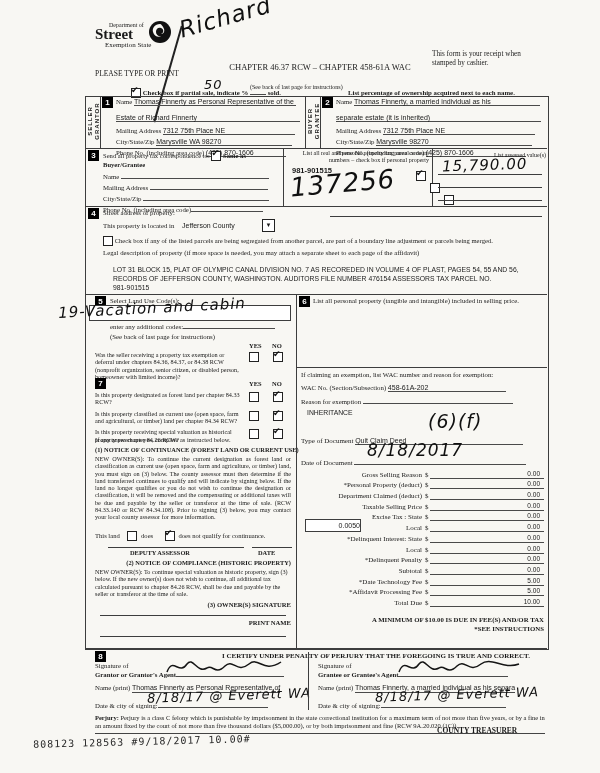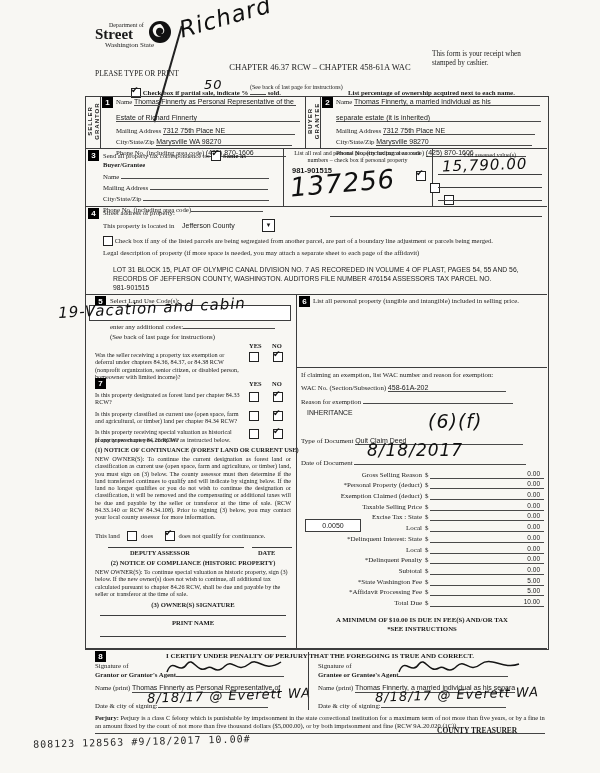--- a/index.html
+++ b/index.html
@@ -22,32 +22,32 @@
   .box{position:absolute;border:1px solid #3d3d3d;}
   .qrow{display:flex;align-items:flex-start;margin-bottom:4px;}
   .qtext{width:150px;font-size:6.2px;line-height:1.18;}
   .qrow .cb{margin-left:8px;margin-top:1px;flex:0 0 auto;}
   .para{font-size:6.2px;line-height:1.17;text-align:justify;}
   .feerow{display:flex;align-items:flex-end;height:10.7px;font-size:7px;}
   .feelabel{width:122px;text-align:right;white-space:nowrap;}
   .dollar{margin:0 1px 0 3px;}
   .feeline{flex:1;border-bottom:1px solid #4a4a4a;text-align:right;}
   .feeamt{font-family:"Liberation Sans",sans-serif;font-size:6.5px;padding-right:4px;}
-  .center{text-align:center;}
+  .center{text-align:right;}
 </style>
 </head>
 <body>
 
 <div class="page">
 
   
   <div class="abs" style="left:95px;top:22px;">
     <div style="font-size:6px;margin-left:14px;">Department of</div>
     <div class="b" style="font-size:15px;line-height:13px;">Street</div>
-    <div style="font-size:7px;margin-left:10px;">Washington State</div>
+    <div style="font-size:7px;margin-left:10px;">Exemption State</div>
   </div>
   <svg class="abs" style="left:148px;top:20px;" width="24" height="24" viewBox="0 0 24 24">
     <circle cx="12" cy="12" r="11" fill="#111"></circle>
     <path d="M12 4 C7 4 4 8 5 12 C6 16 10 18 14 16 C11 17 8 15 8 12 C8 9 10 7 13 8 C16 9 16 13 13 14 C15 14 17 12 16 9 C15 6 13 4 12 4 Z" fill="#f8f7f3"></path>
   </svg>
 
   <div class="abs hw" style="left:178px;top:4px;font-size:23px;transform:rotate(-16deg);">Richard</div>
   <div class="abs" style="left:167px;top:24px;width:1.5px;height:100px;background:#222;transform:rotate(16deg);"></div>
 
   <div class="abs" style="left:200px;top:62px;width:240px;text-align:center;font-size:8.5px;">CHAPTER 46.37 RCW – CHAPTER 458-61A WAC</div>
@@ -258,21 +258,21 @@
         <span class="feelabel">Gross Selling Reason</span>
         <span class="dollar">$</span>
         <span class="feeline"><span class="feeamt">0.00</span></span>
       </div>
     <div class="feerow">
         <span class="feelabel">*Personal Property (deduct)</span>
         <span class="dollar">$</span>
         <span class="feeline"><span class="feeamt">0.00</span></span>
       </div>
     <div class="feerow">
-        <span class="feelabel">Exemption Claimed (deduct)</span>
+        <span class="feelabel">Department Claimed (deduct)</span>
         <span class="dollar">$</span>
         <span class="feeline"><span class="feeamt">0.00</span></span>
       </div>
     <div class="feerow">
         <span class="feelabel">Taxable Selling Price</span>
         <span class="dollar">$</span>
         <span class="feeline"><span class="feeamt">0.00</span></span>
       </div>
     <div class="feerow">
         <span class="feelabel">Excise Tax : State</span>
@@ -298,21 +298,21 @@
         <span class="feelabel">*Delinquent Penalty</span>
         <span class="dollar">$</span>
         <span class="feeline"><span class="feeamt">0.00</span></span>
       </div>
     <div class="feerow">
         <span class="feelabel">Subtotal</span>
         <span class="dollar">$</span>
         <span class="feeline"><span class="feeamt">0.00</span></span>
       </div>
     <div class="feerow">
-        <span class="feelabel">*State Washington Fee</span>
+        <span class="feelabel">*Date Technology Fee</span>
         <span class="dollar">$</span>
         <span class="feeline"><span class="feeamt">5.00</span></span>
       </div>
     <div class="feerow">
         <span class="feelabel">*Affidavit Processing Fee</span>
         <span class="dollar">$</span>
         <span class="feeline"><span class="feeamt">5.00</span></span>
       </div>
     <div class="feerow">
         <span class="feelabel">Total Due</span>

